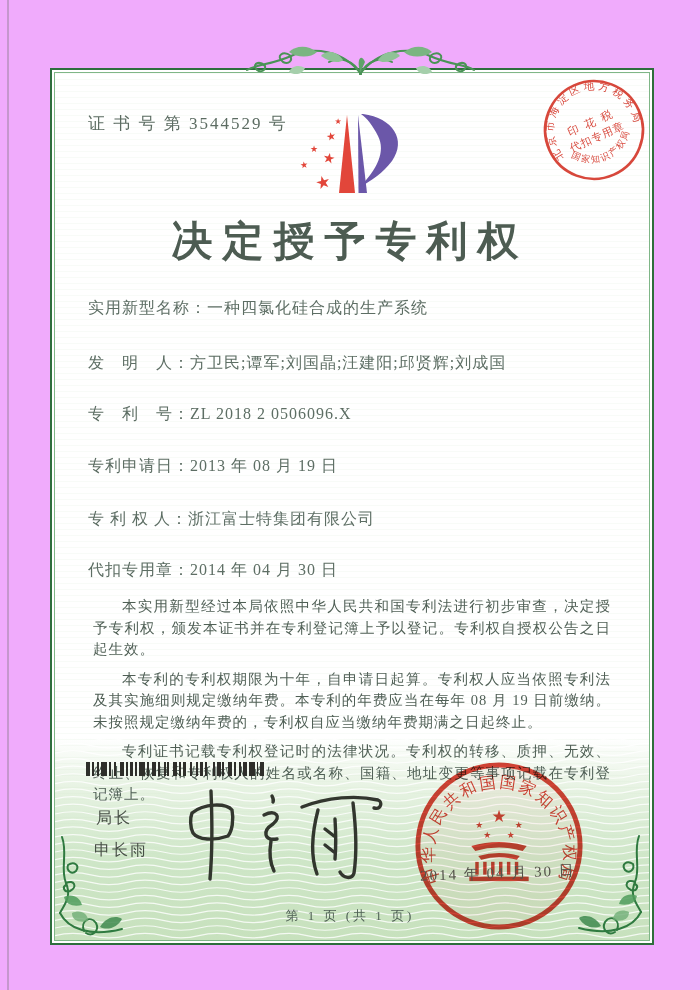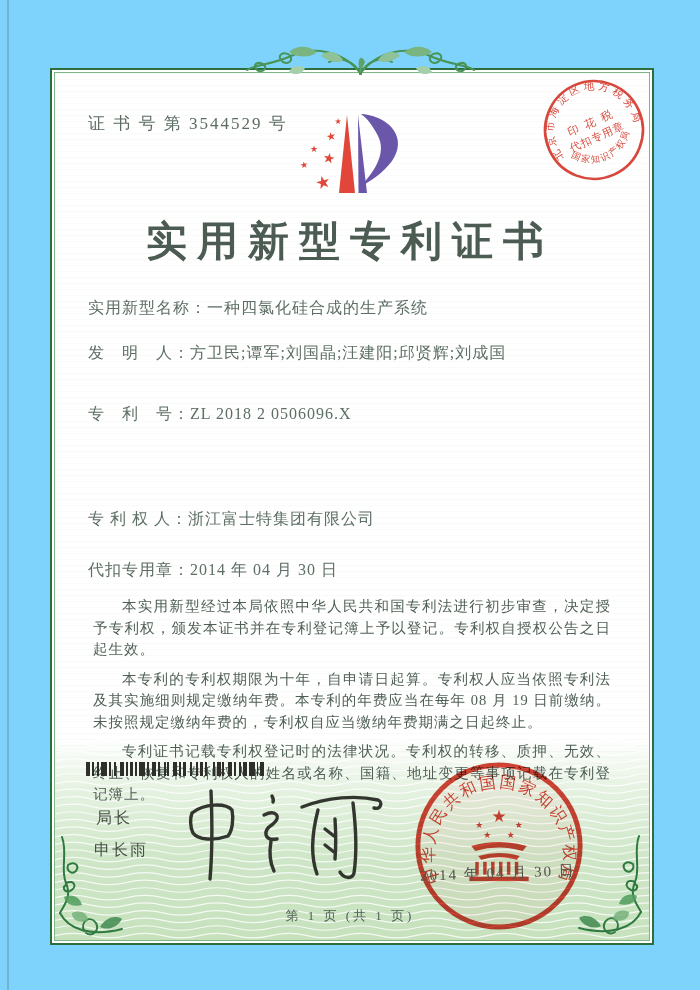--- a/index.html
+++ b/index.html
@@ -1,33 +1,33 @@
 <!DOCTYPE html>
 <html><head>
 <meta charset="utf-8">
 <style>
   html,body{margin:0;padding:0;background:#ffffff;}
-  .page{position:relative;width:700px;height:990px;background:#7dd3fc;overflow:hidden;
+  .page{position:relative;width:700px;height:990px;background:#f0abfc;overflow:hidden;
         font-family:"Liberation Serif","DejaVu Serif",serif;color:#54645a;}
   .scan-edge{position:absolute;left:7px;top:0;bottom:0;width:2px;background:rgba(100,105,95,.3);}
   
   .frame{position:absolute;left:50px;top:68px;width:600px;height:873px;background:#ffffff;
          border:2px solid #2e6e3d;
          box-shadow:inset 0 0 0 2px #ffffff, inset 0 0 0 3px #7fb687;}
   .frame::before{content:"";position:absolute;inset:3px;
          background:repeating-linear-gradient(180deg,rgba(186,214,182,.10) 0 1px,transparent 1px 6px);}
   .green-zone{position:absolute;left:3px;right:3px;bottom:3px;height:202px;
          background:linear-gradient(180deg,rgba(223,240,218,0) 0%,rgba(210,232,202,.55) 25%,rgba(198,226,190,.85) 60%,#c7e1bd 100%);overflow:hidden;}
   .green-zone svg{position:absolute;left:0;bottom:0;}
 
   .certno{position:absolute;left:88px;top:112px;font-size:17px;letter-spacing:2px;color:#5c6c62;}
   .title{position:absolute;left:50px;width:600px;top:214px;text-align:center;font-size:41px;
          font-weight:700;letter-spacing:10px;color:#4d5c52;}
   .field{position:absolute;left:88px;font-size:16px;letter-spacing:1px;color:#5d6e64;white-space:nowrap;text-align:right;}
-  .f1{top:298px}.f2{top:343px}.f3{top:404px}.f4{top:456px}.f5{top:509px}.f6{top:560px}
+  .f1{top:298px}.f2{top:353px}.f3{top:404px}.f4{top:456px}.f5{top:509px}.f6{top:560px}
   .paras{position:absolute;left:85px;top:588px;width:534px;font-size:14.5px;line-height:21.5px;
          letter-spacing:1px;color:#4f5f55;text-align:justify;}
   .paras p{margin:8px;text-indent:2em;}
 
   .logo{position:absolute;left:293px;top:100px;width:145px;height:100px;}
   .orn-top{position:absolute;left:243px;top:40px;width:235px;height:58px;}
   .flourish{position:absolute;width:75px;height:105px;}
   .fl-left{left:54px;top:835px;}
   .fl-right{left:572px;top:834px;transform:scaleX(-1);}
 
@@ -152,25 +152,26 @@
         <textPath href="#taxTop" startOffset="50%" text-anchor="middle">北京市海淀区地方税务局</textPath>
       </text>
       <text font-size="9" letter-spacing="1.5">
         <textPath href="#taxBot" startOffset="50%" text-anchor="middle">国家知识产权局</textPath>
       </text>
       <text x="55" y="51" font-size="11" text-anchor="middle" letter-spacing="2">印 花 税</text>
       <text x="55" y="66" font-size="10.5" text-anchor="middle" letter-spacing="1">代扣专用章</text>
     </g>
   </svg>
 
-  <div class="title">实用新型专利证书</div>
+  <div class="title">决定授予专利权</div>
 
   <div class="field f1"><span>实用新型名称：</span><span>一种四氯化硅合成的生产系统</span></div>
   <div class="field f2"><span>发　明　人：</span><span>方卫民;谭军;刘国晶;汪建阳;邱贤辉;刘成国</span></div>
   <div class="field f3"><span>专　利　号：</span><span>ZL 2018 2 0506096.X</span></div>
+  <div class="field f4"><span>专利申请日：</span><span>2013 年 08 月 19 日</span></div>
   <div class="field f5"><span>专 利 权 人：</span><span>浙江富士特集团有限公司</span></div>
   <div class="field f6"><span>代扣专用章：</span><span>2014 年 04 月 30 日</span></div>
 
   <div class="paras">
     <p>本实用新型经过本局依照中华人民共和国专利法进行初步审查，决定授予专利权，颁发本证书并在专利登记簿上予以登记。专利权自授权公告之日起生效。</p>
     <p>本专利的专利权期限为十年，自申请日起算。专利权人应当依照专利法及其实施细则规定缴纳年费。本专利的年费应当在每年 08 月 19 日前缴纳。未按照规定缴纳年费的，专利权自应当缴纳年费期满之日起终止。</p>
     <p>专利证书记载专利权登记时的法律状况。专利权的转移、质押、无效、终止、恢复和专利权人的姓名或名称、国籍、地址变更等事项记载在专利登记簿上。</p>
   </div>
 
   <div class="barcode" id="barcode"><span style="display:inline-block;height:14px;width:3.8px;background:#2e2e2a;"></span><span style="display:inline-block;height:14px;width:1.9px;"></span><span style="display:inline-block;height:14px;width:1.9px;background:#2e2e2a;"></span><span style="display:inline-block;height:14px;width:3.8px;"></span><span style="display:inline-block;height:14px;width:1.9px;background:#2e2e2a;"></span><span style="display:inline-block;height:14px;width:1.9px;"></span><span style="display:inline-block;height:14px;width:5.699999999999999px;background:#2e2e2a;"></span><span style="display:inline-block;height:14px;width:1.9px;"></span><span style="display:inline-block;height:14px;width:1.9px;background:#2e2e2a;"></span><span style="display:inline-block;height:14px;width:3.8px;"></span><span style="display:inline-block;height:14px;width:1.9px;background:#2e2e2a;"></span><span style="display:inline-block;height:14px;width:3.8px;"></span><span style="display:inline-block;height:14px;width:3.8px;background:#2e2e2a;"></span><span style="display:inline-block;height:14px;width:1.9px;"></span><span style="display:inline-block;height:14px;width:1.9px;background:#2e2e2a;"></span><span style="display:inline-block;height:14px;width:1.9px;"></span><span style="display:inline-block;height:14px;width:3.8px;background:#2e2e2a;"></span><span style="display:inline-block;height:14px;width:1.9px;"></span><span style="display:inline-block;height:14px;width:1.9px;background:#2e2e2a;"></span><span style="display:inline-block;height:14px;width:1.9px;"></span><span style="display:inline-block;height:14px;width:5.699999999999999px;background:#2e2e2a;"></span><span style="display:inline-block;height:14px;width:1.9px;"></span><span style="display:inline-block;height:14px;width:1.9px;background:#2e2e2a;"></span><span style="display:inline-block;height:14px;width:3.8px;"></span><span style="display:inline-block;height:14px;width:3.8px;background:#2e2e2a;"></span><span style="display:inline-block;height:14px;width:1.9px;"></span><span style="display:inline-block;height:14px;width:1.9px;background:#2e2e2a;"></span><span style="display:inline-block;height:14px;width:3.8px;"></span><span style="display:inline-block;height:14px;width:1.9px;background:#2e2e2a;"></span><span style="display:inline-block;height:14px;width:1.9px;"></span><span style="display:inline-block;height:14px;width:1.9px;background:#2e2e2a;"></span><span style="display:inline-block;height:14px;width:3.8px;"></span><span style="display:inline-block;height:14px;width:3.8px;background:#2e2e2a;"></span><span style="display:inline-block;height:14px;width:1.9px;"></span><span style="display:inline-block;height:14px;width:1.9px;background:#2e2e2a;"></span><span style="display:inline-block;height:14px;width:1.9px;"></span><span style="display:inline-block;height:14px;width:3.8px;background:#2e2e2a;"></span><span style="display:inline-block;height:14px;width:3.8px;"></span><span style="display:inline-block;height:14px;width:1.9px;background:#2e2e2a;"></span><span style="display:inline-block;height:14px;width:3.8px;"></span><span style="display:inline-block;height:14px;width:1.9px;background:#2e2e2a;"></span><span style="display:inline-block;height:14px;width:1.9px;"></span><span style="display:inline-block;height:14px;width:3.8px;background:#2e2e2a;"></span><span style="display:inline-block;height:14px;width:1.9px;"></span><span style="display:inline-block;height:14px;width:1.9px;background:#2e2e2a;"></span><span style="display:inline-block;height:14px;width:5.699999999999999px;"></span><span style="display:inline-block;height:14px;width:1.9px;background:#2e2e2a;"></span><span style="display:inline-block;height:14px;width:1.9px;"></span><span style="display:inline-block;height:14px;width:3.8px;background:#2e2e2a;"></span><span style="display:inline-block;height:14px;width:1.9px;"></span><span style="display:inline-block;height:14px;width:1.9px;background:#2e2e2a;"></span><span style="display:inline-block;height:14px;width:3.8px;"></span><span style="display:inline-block;height:14px;width:3.8px;background:#2e2e2a;"></span><span style="display:inline-block;height:14px;width:1.9px;"></span><span style="display:inline-block;height:14px;width:1.9px;background:#2e2e2a;"></span><span style="display:inline-block;height:14px;width:3.8px;"></span><span style="display:inline-block;height:14px;width:1.9px;background:#2e2e2a;"></span><span style="display:inline-block;height:14px;width:1.9px;"></span><span style="display:inline-block;height:14px;width:3.8px;background:#2e2e2a;"></span><span style="display:inline-block;height:14px;width:1.9px;"></span><span style="display:inline-block;height:14px;width:5.699999999999999px;background:#2e2e2a;"></span><span style="display:inline-block;height:14px;width:1.9px;"></span><span style="display:inline-block;height:14px;width:1.9px;background:#2e2e2a;"></span><span style="display:inline-block;height:14px;width:1.9px;"></span><span style="display:inline-block;height:14px;width:3.8px;background:#2e2e2a;"></span><span style="display:inline-block;height:14px;width:1.9px;"></span></div>

